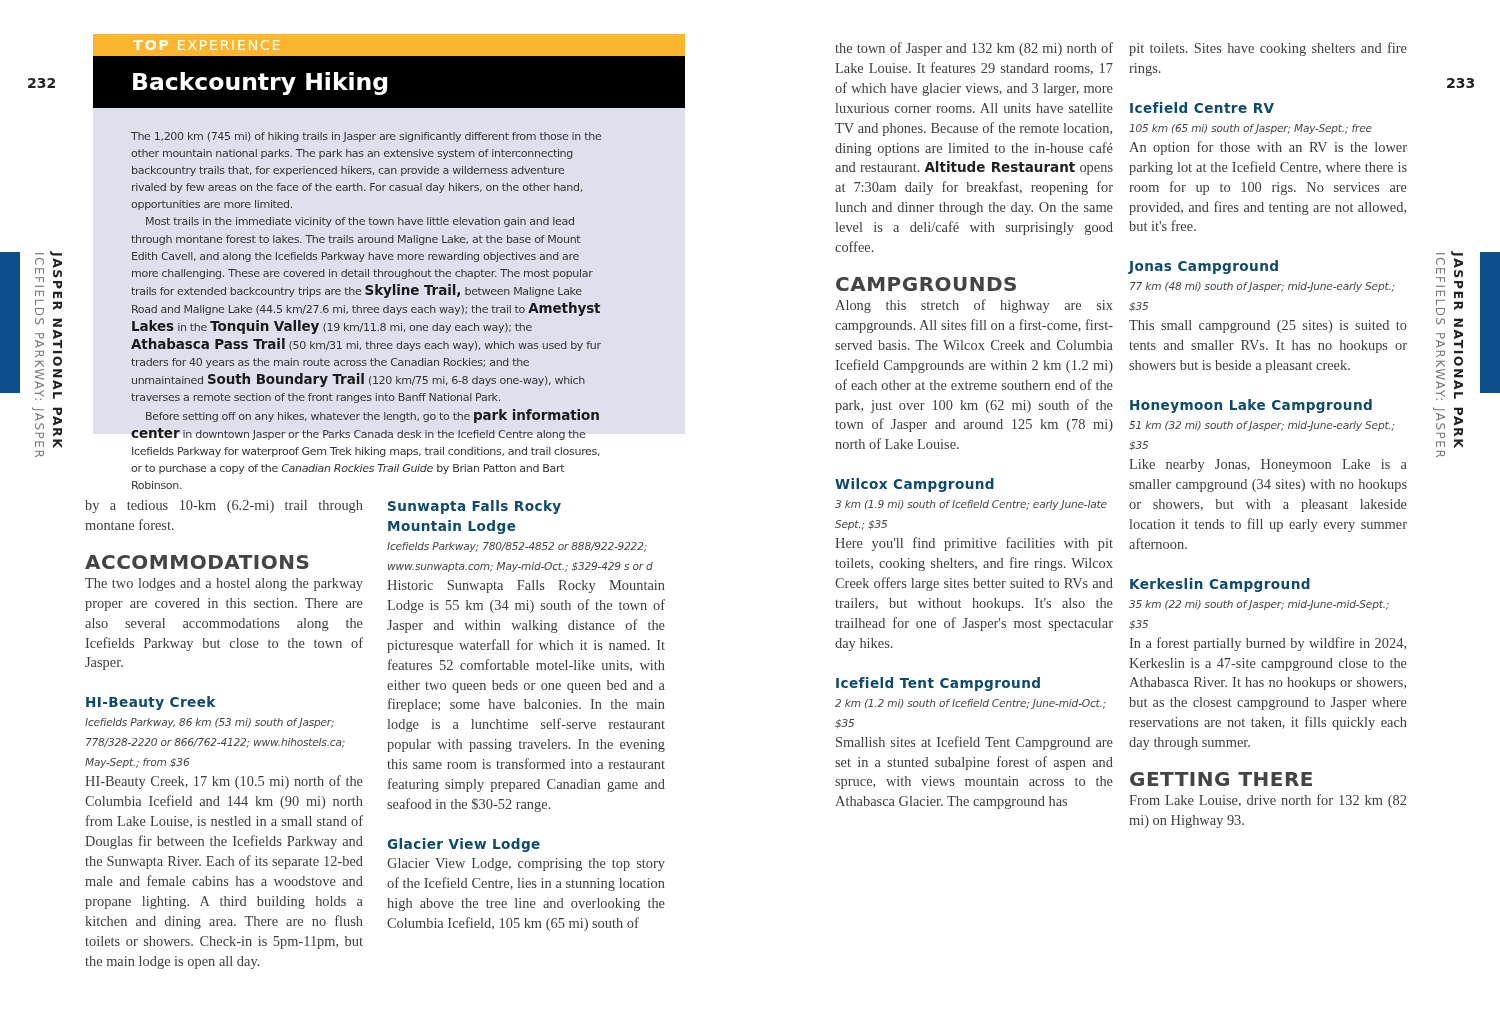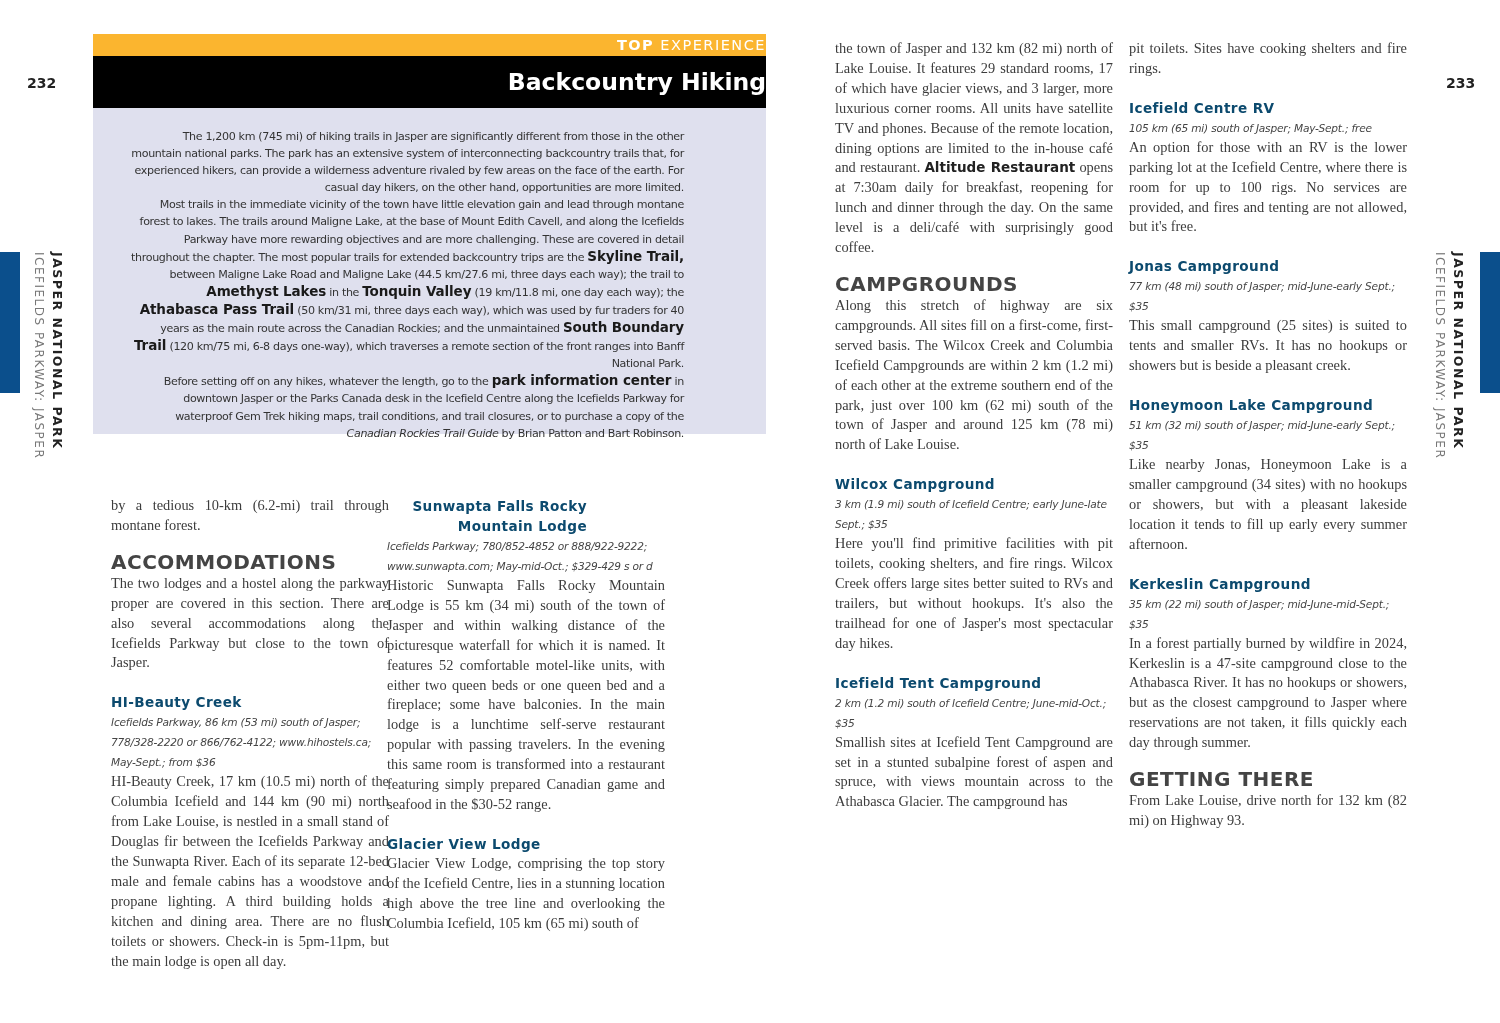--- a/index.html
+++ b/index.html
@@ -2,21 +2,21 @@
 <html><head>
 <meta charset="utf-8">
 <style>
   html, body { margin:0; padding:0; }
   body { width:1500px; height:1023px; background:#ffffff; position:relative; overflow:hidden; font-family:"Liberation Serif", serif; color:#3a3a3a; }
   .pagenum { position:absolute; top:32px; font-family:"DejaVu Sans", sans-serif; font-weight:bold; font-size:14px; color:#222;margin-top:43px; }
   .tab { position:absolute; top:252px; width:20px; height:141px; background:#0b4f8c; }
   .vtext { position:absolute; top:252px; writing-mode:vertical-rl; font-family:"DejaVu Sans", sans-serif; white-space:nowrap; }
   .vtext .park { font-weight:bold; font-size:12.5px; letter-spacing:1.5px; color:#222; }
   .vtext .sub { font-size:12px; letter-spacing:1.5px; color:#777; }
-  .box { position:absolute; left:93px; top:34px; width:673px;text-align:right; }
+  .box { position:absolute; left:93px; top:34px; width:592px; }
   .box .band { background:#fbb52f; height:22px; padding-left:40px; font-family:"DejaVu Sans", sans-serif; font-size:14.5px; letter-spacing:1.5px; color:#fff; line-height:22px; }
   .box .band b { font-weight:bold; }
   .box .titlebar { background:#000000; height:52px; padding-left:38px; font-family:"DejaVu Sans", sans-serif; font-weight:bold; font-size:23.5px; color:#fff; line-height:52px; }
   .box .body { background:#dfe0ee; padding:20px 82px 23px 38px; font-family:"DejaVu Sans", sans-serif; font-size:11.1px; line-height:17.1px; color:#333; letter-spacing:-0.35px; height:326px; box-sizing:border-box; }
   .box .body p { margin:0; text-indent:14px; }
   .box .body p:first-child { text-indent:0; }
   .box .body b { font-size:13.5px; letter-spacing:-0.1px; color:#1a1a1a; }
   .col { position:absolute; width:278px; font-size:14.4px; line-height:19.9px; color:#3c3c3c; text-align:justify; }
   .col p { margin:0; }
   .h2 { font-family:"DejaVu Sans", sans-serif; font-weight:bold; font-size:20px; color:#444; letter-spacing:0.5px; line-height:24px; margin-top:14px; }
@@ -40,31 +40,31 @@
 <div class="box">
   <div class="band"><b>TOP</b><span> EXPERIENCE</span></div>
   <div class="titlebar">Backcountry Hiking</div>
   <div class="body">
     <p>The 1,200 km (745 mi) of hiking trails in Jasper are significantly different from those in the other mountain national parks. The park has an extensive system of interconnecting backcountry trails that, for experienced hikers, can provide a wilderness adventure rivaled by few areas on the face of the earth. For casual day hikers, on the other hand, opportunities are more limited.</p>
     <p><span>Most trails in the immediate vicinity of the town have little elevation gain and lead through montane forest to lakes. The trails around Maligne Lake, at the base of Mount Edith Cavell, and along the Icefields Parkway have more rewarding objectives and are more challenging. These are covered in detail throughout the chapter. The most popular trails for extended backcountry trips are the </span><b>Skyline Trail,</b><span> between Maligne Lake Road and Maligne Lake (44.5 km/27.6 mi, three days each way); the trail to </span><b>Amethyst Lakes</b><span> in the </span><b>Tonquin Valley</b><span> (19 km/11.8 mi, one day each way); the </span><b>Athabasca Pass Trail</b><span> (50 km/31 mi, three days each way), which was used by fur traders for 40 years as the main route across the Canadian Rockies; and the unmaintained </span><b>South Boundary Trail</b><span> (120 km/75 mi, 6-8 days one-way), which traverses a remote section of the front ranges into Banff National Park.</span></p>
     <p><span>Before setting off on any hikes, whatever the length, go to the </span><b>park information center</b><span> in downtown Jasper or the Parks Canada desk in the Icefield Centre along the Icefields Parkway for waterproof Gem Trek hiking maps, trail conditions, and trail closures, or to purchase a copy of the </span><i>Canadian Rockies Trail Guide</i><span> by Brian Patton and Bart Robinson.</span></p>
   </div>
 </div>
 
-<div class="col" style="left:111px; top:496px;">
+<div class="col" style="left:85px; top:496px;">
   <p>by a tedious 10-km (6.2-mi) trail through montane forest.</p>
   <div class="h2">ACCOMMODATIONS</div>
   <p>The two lodges and a hostel along the parkway proper are covered in this section. There are also several accommodations along the Icefields Parkway but close to the town of Jasper.</p>
   <div class="h3">HI-Beauty Creek</div>
   <div class="meta">Icefields Parkway, 86 km (53 mi) south of Jasper; 778/328-2220 or 866/762-4122; www.hihostels.ca; May-Sept.; from $36</div>
   <p>HI-Beauty Creek, 17 km (10.5 mi) north of the Columbia Icefield and 144 km (90 mi) north from Lake Louise, is nestled in a small stand of Douglas fir between the Icefields Parkway and the Sunwapta River. Each of its separate 12-bed male and female cabins has a woodstove and propane lighting. A third building holds a kitchen and dining area. There are no flush toilets or showers. Check-in is 5pm-11pm, but the main lodge is open all day.</p>
 </div>
 
 <div class="col" style="left:387px; top:496px;">
-  <div class="h3 first" style="width:200px;text-align:right;">Sunwapta Falls Rocky Mountain Lodge</div>
+  <div class="h3 first" style="width:200px;">Sunwapta Falls Rocky Mountain Lodge</div>
   <div class="meta">Icefields Parkway; 780/852-4852 or 888/922-9222; www.sunwapta.com; May-mid-Oct.; $329-429 s or d</div>
   <p>Historic Sunwapta Falls Rocky Mountain Lodge is 55 km (34 mi) south of the town of Jasper and within walking distance of the picturesque waterfall for which it is named. It features 52 comfortable motel-like units, with either two queen beds or one queen bed and a fireplace; some have balconies. In the main lodge is a lunchtime self-serve restaurant popular with passing travelers. In the evening this same room is transformed into a restaurant featuring simply prepared Canadian game and seafood in the $30-52 range.</p>
   <div class="h3">Glacier View Lodge</div>
   <p>Glacier View Lodge, comprising the top story of the Icefield Centre, lies in a stunning location high above the tree line and overlooking the Columbia Icefield, 105 km (65 mi) south of</p>
 </div>
 
 <div class="pagenum" style="left:1446px;">233</div>
 <div class="tab" style="left:1480px;"></div>
 <div class="vtext" style="left:1431px;">
   <span class="sub">ICEFIELDS PARKWAY: JASPER</span>

